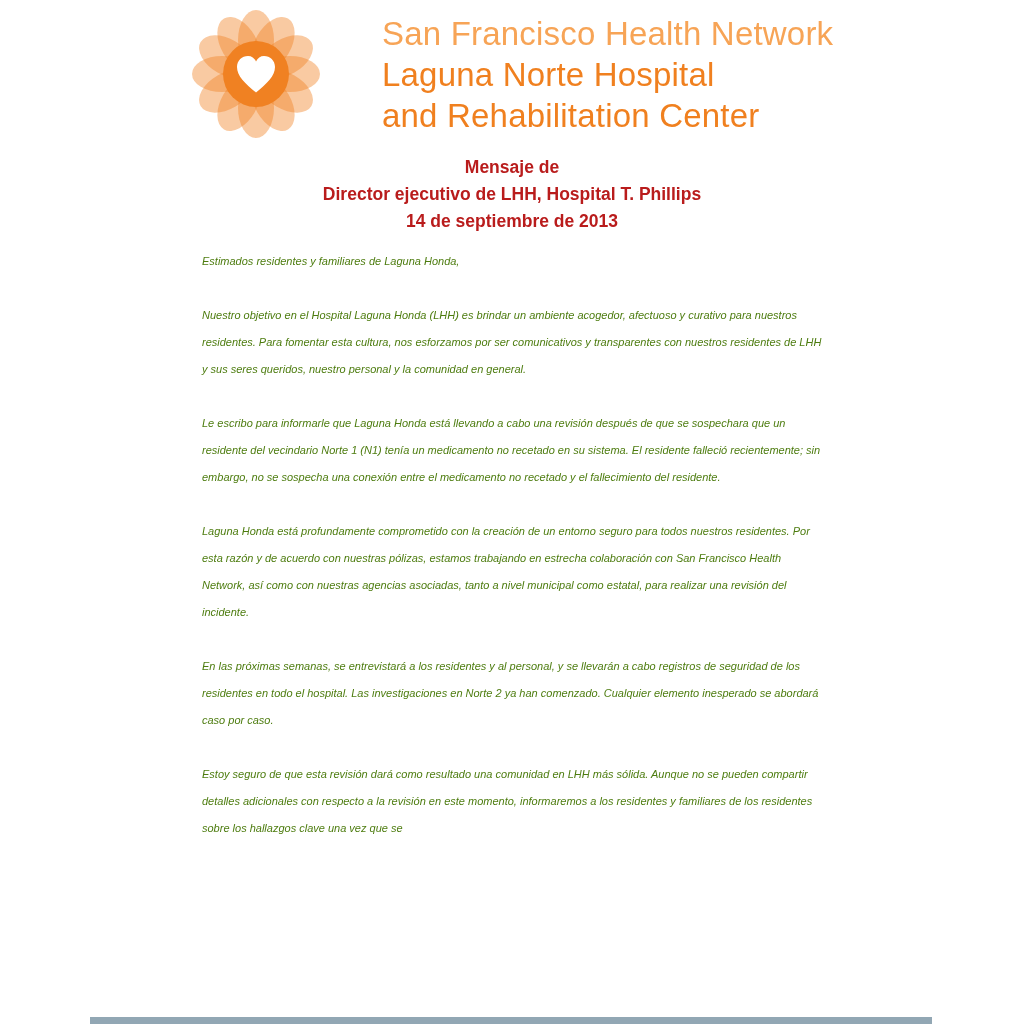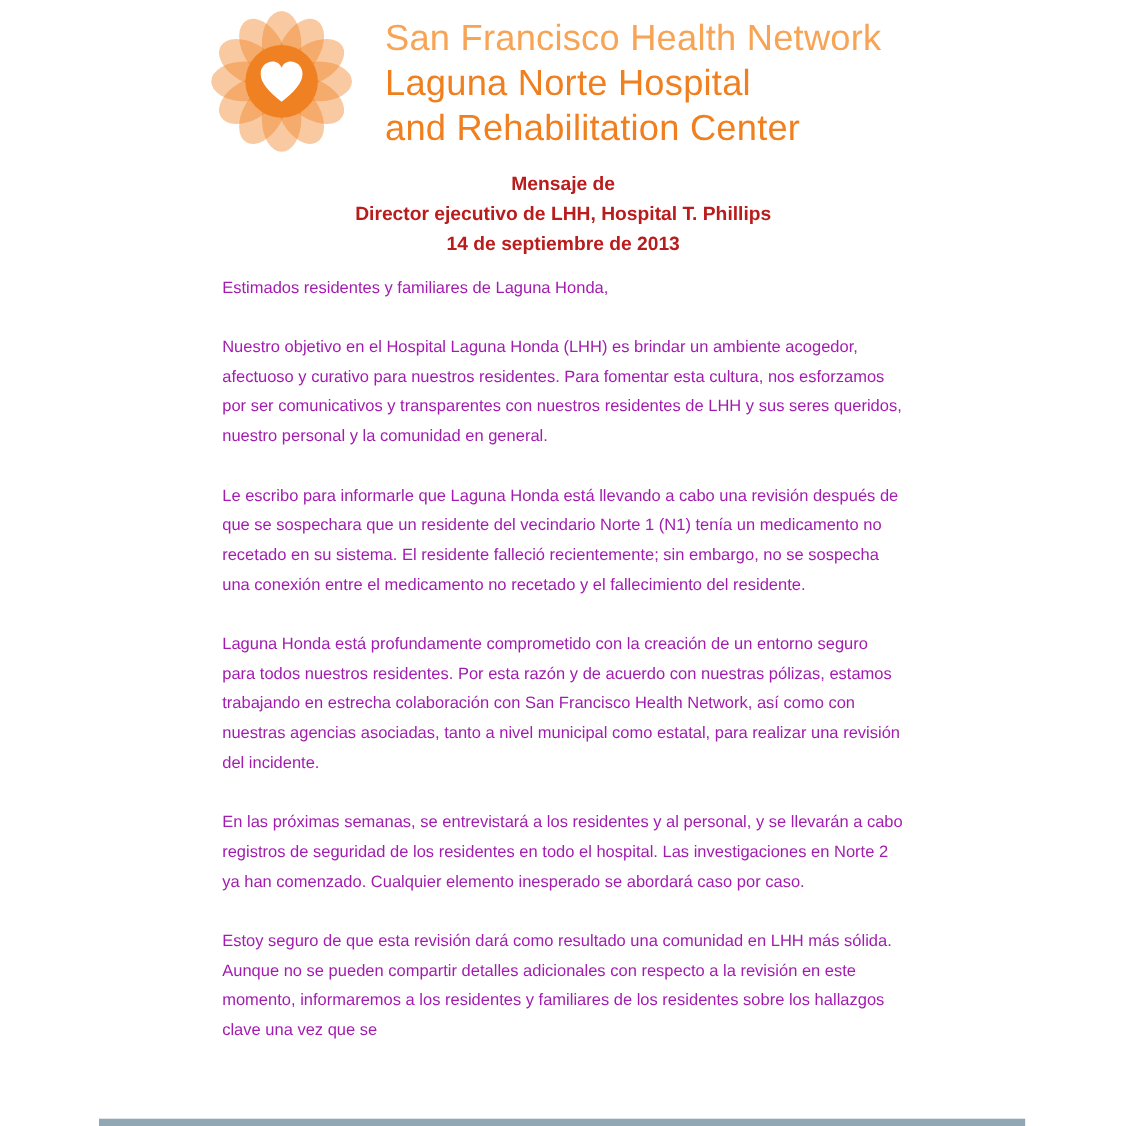--- a/index.html
+++ b/index.html
@@ -14,20 +14,21 @@
     width: 1024px;
     height: 1024px;
     position: relative;
     background: #ffffff;
     overflow: hidden;
   }
   .header {
     display: flex;
     align-items: center;
     margin: 8px 0 0 190px;
+    gap: 32px;
   }
   .logo {
     width: 132px;
     height: 132px;
     flex: 0 0 auto;
   }
   .brand {
     margin-left: 28px;
     font-size: 33px;
     line-height: 41px;
@@ -42,24 +43,25 @@
   }
   .msg-heading {
     text-align: center;
     font-weight: bold;
     color: #b91c1c;
     font-size: 17.5px;
     line-height: 27px;
     margin-bottom: 13px;
   }
   .letter p {
-    color: #a21caf;
-    font-size: 15px;
+    color: #4d7c0f;
+    font-size: 11px;
     line-height: 27px;
     margin: 0 0 27px 0;
+    font-style: italic;
   }
   .footer-bar {
     position: absolute;
     left: 90px;
     right: 92px;
     bottom: 0;
     height: 7px;
     background: #92a7b4;
   }
 </style>

